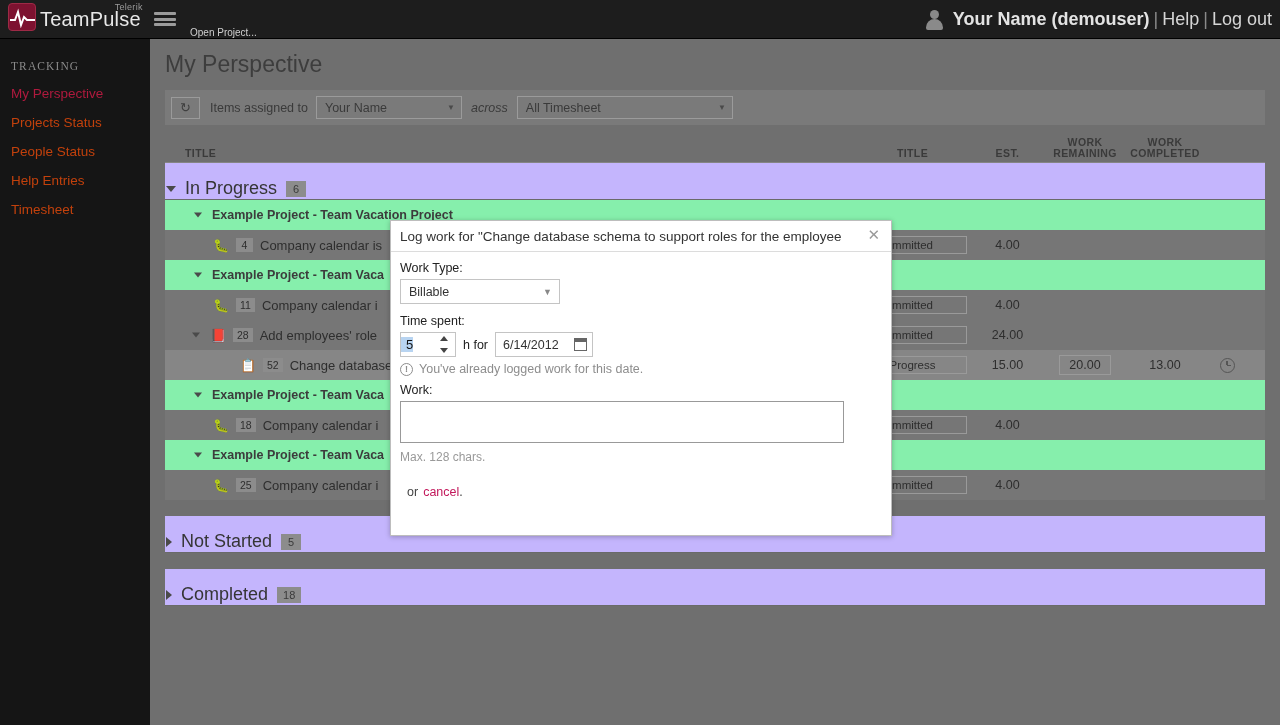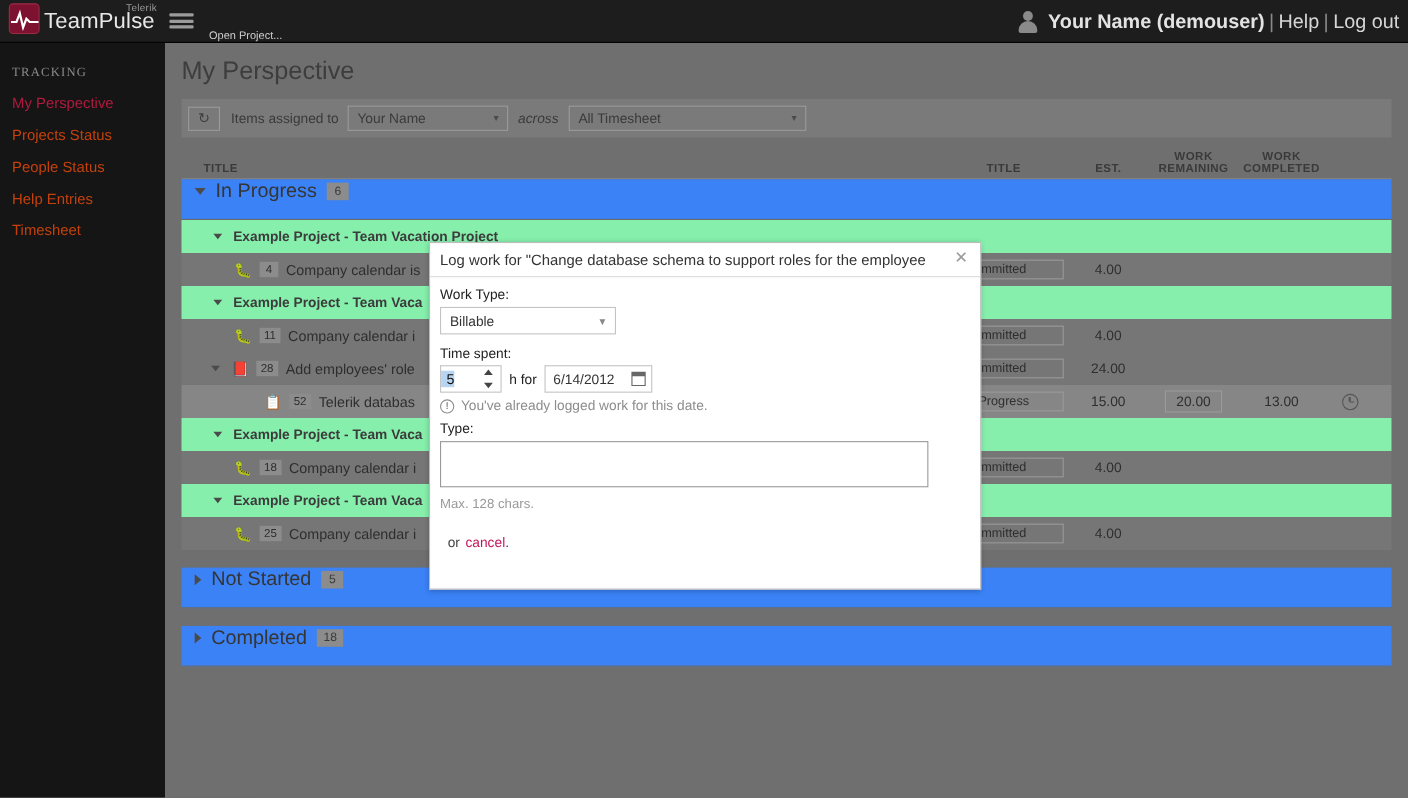--- a/index.html
+++ b/index.html
@@ -172,23 +172,23 @@
     color: #3a3a3a; letter-spacing: .4px;
   }
   .gh-title { width: 690px; padding-left: 20px; }
   .gh-status { width: 115px; text-align: center; }
   .gh-est { width: 75px; text-align: center; }
   .gh-rem, .gh-comp { width: 80px; text-align: center; line-height: 11px; }
   .gh-act { width: 45px; }
 
   .grp-row {
     height: 37px;
-    background: #3b82f6;
-    display: flex; align-items: flex-start;
-    padding-left: 12px;
+    background: #c4b5fd;
+    display: flex; align-items: flex-end;
+    padding-left: 1px;
     border-bottom: 1px solid #6a6a6a;
   }
   .grp-row .tw { display:flex; align-items:center; }
   .tri {
     width: 0; height: 0;
     margin-right: 9px;
     cursor: pointer;
   }
   .tri-down {
     border-left: 5px solid transparent;
@@ -550,21 +550,21 @@
       </div>
       <div class="ir-num">24.00</div>
       <div class="ir-rem"></div>
       <div class="ir-comp"></div>
       <div class="ir-act"></div>
     </div>
     <div class="item-row sel-row">
       <div class="ir-title lvl2">
         <span class="icon-box">📋</span>
         <span class="id-badge">52</span>
-        <span>Telerik databas</span>
+        <span>Change database</span>
       </div>
       <div class="ir-status">
         <span class="status-pill">Progress</span>
       </div>
       <div class="ir-num">15.00</div>
       <div class="ir-rem">
         <span class="rem-box">20.00</span>
       </div>
       <div class="ir-comp">13.00</div>
       <div class="ir-act">
@@ -658,21 +658,21 @@
         <span>6/14/2012</span>
         <span class="cal-ico"></span>
       </div>
     </div>
 
     <div class="warn-row">
       <span class="warn-ico">!</span>
       <span class="warn-txt">You've already logged work for this date.</span>
     </div>
 
-    <div class="fl">Type:</div>
+    <div class="fl">Work:</div>
     <textarea class="note-area" placeholder="" style=""></textarea>
     <div class="maxchars">Max. 128 chars.</div>
 
     <div class="btn-row">
       <span class="or-txt">or</span>
       <a class="cancel-link" href="#">cancel</a>
       <span class="dot">.</span>
     </div>
   </div>
 </div>

